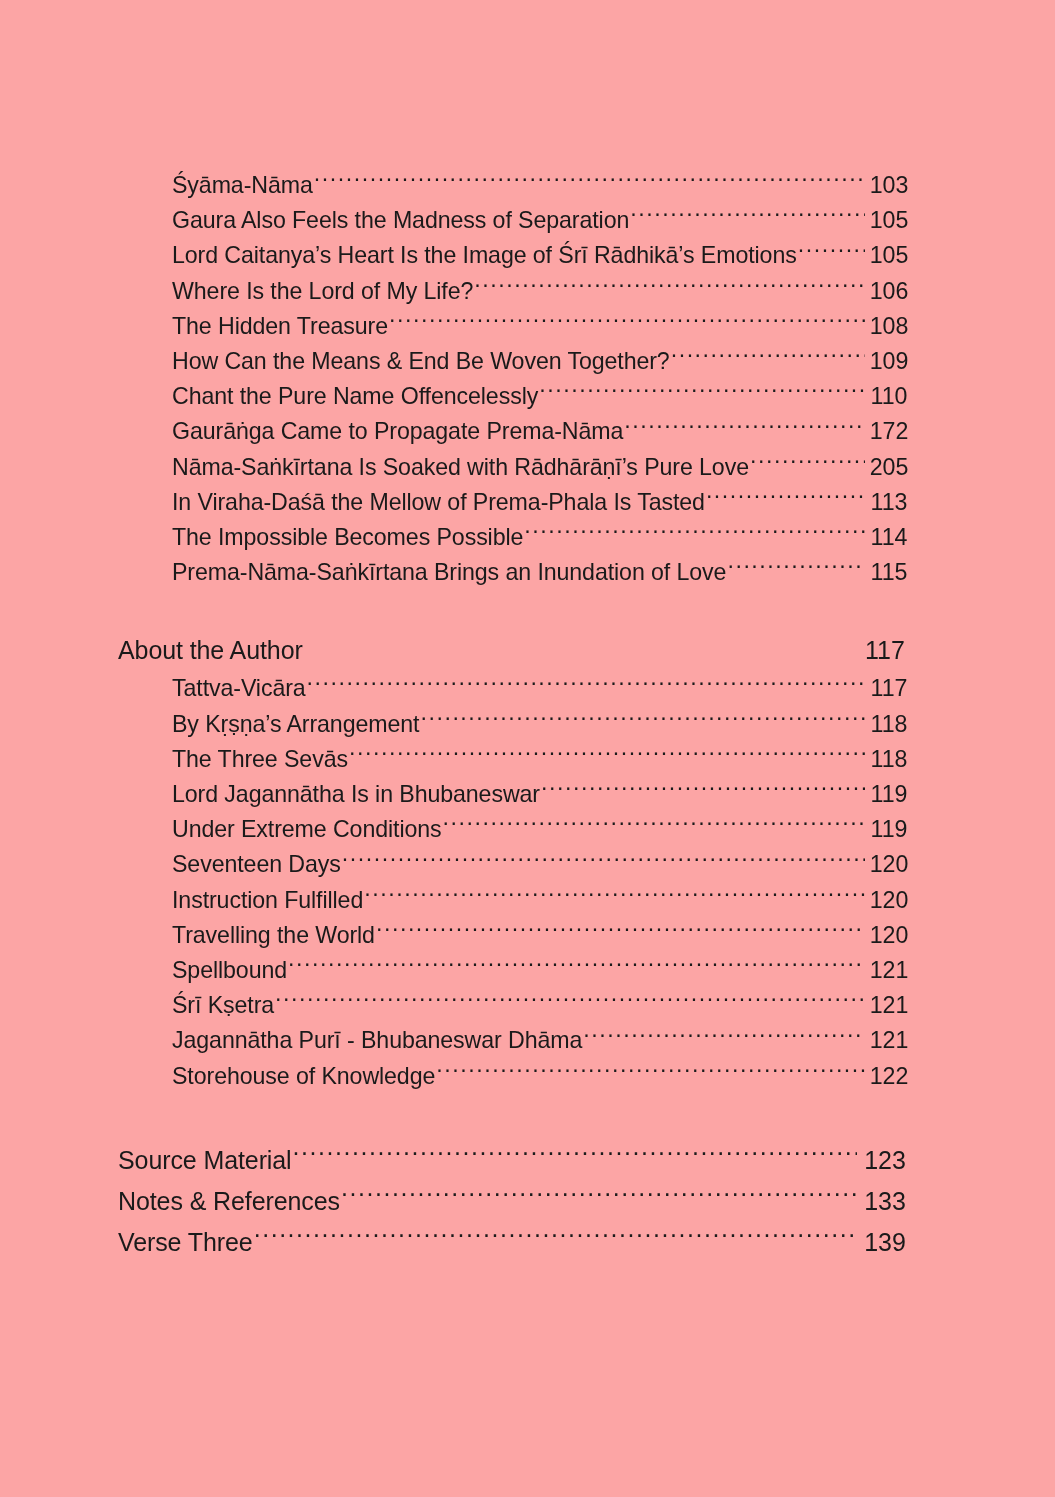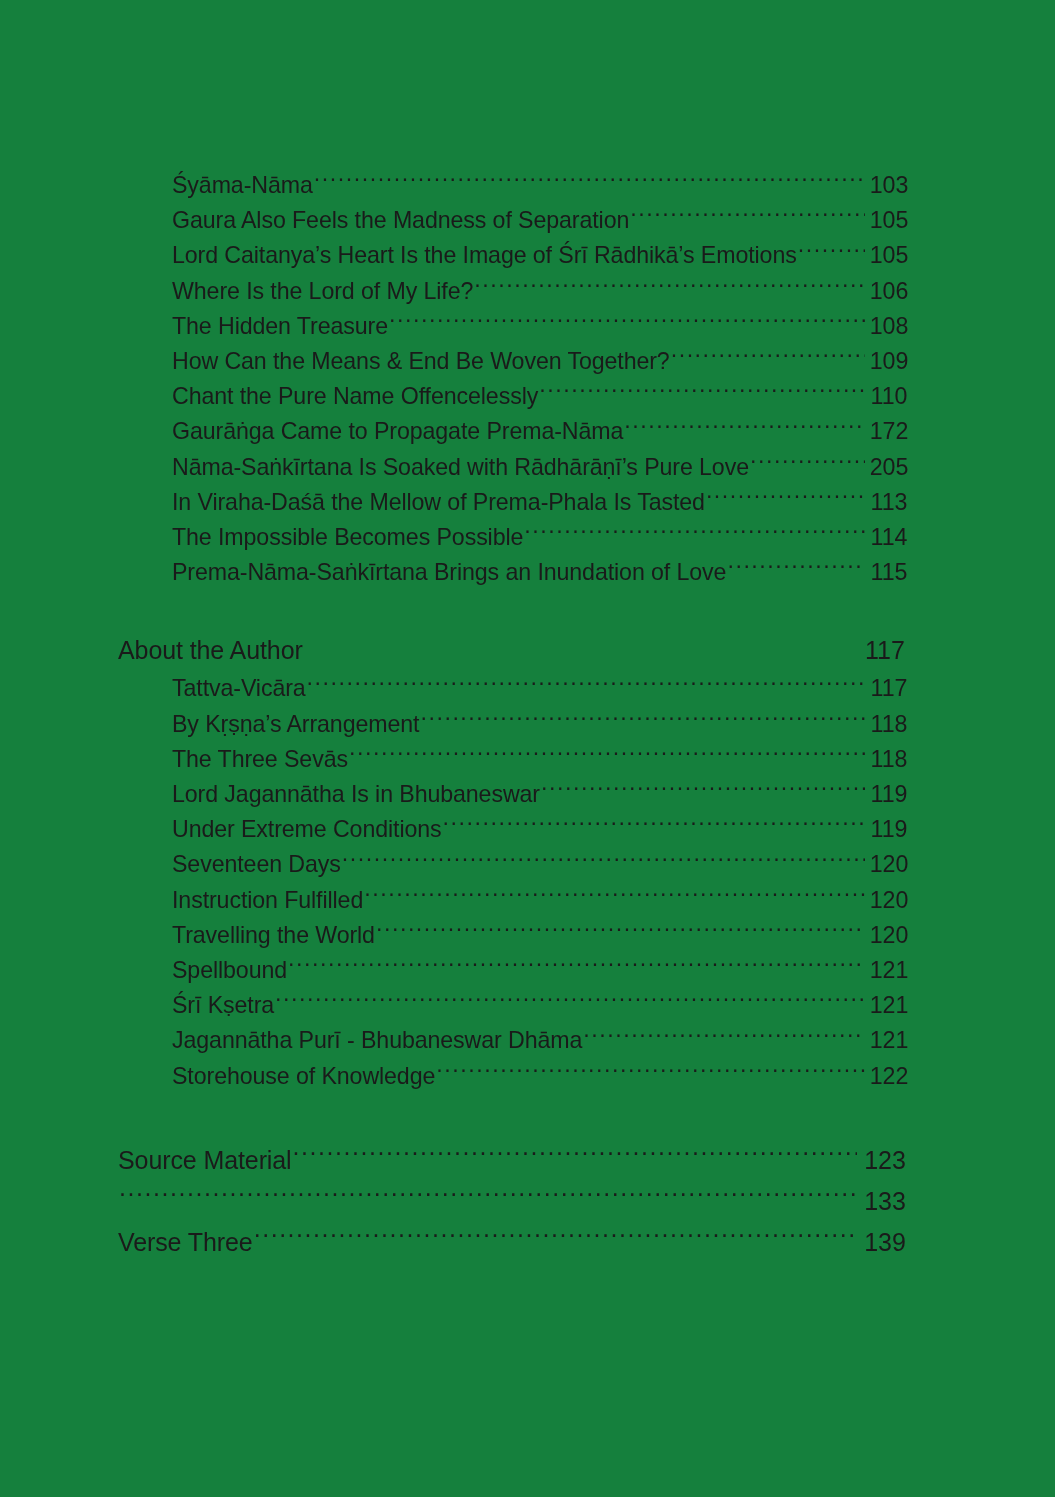--- a/index.html
+++ b/index.html
@@ -14,21 +14,21 @@
     font-family: "Liberation Sans", sans-serif;
     color: #1a1a1a;
     position: relative;
     overflow: hidden;
   }
   .page {
     position: absolute;
     left: 0; top: 0;
     width: 1055px;
     height: 1497px;
-    background: #15803d;
+    background: #fca5a5;
   }
   .toc {
     position: absolute;
     left: 118px;
     top: 168px;
     width: 794px;
   }
 
   
   .entry {
@@ -226,20 +226,21 @@
       </div>
     </div>
 
     <div class="backmatter-group gap-before-tail">
       <div class="entry level1">
         <span class="title">Source Material</span>
         <span class="leader"></span>
         <span class="page-no">123</span>
       </div>
       <div class="entry level1">
+        <span class="title">Notes &amp; References </span>
         <span class="leader"></span>
         <span class="page-no">133</span>
       </div>
       <div class="entry level1">
         <span class="title">Verse Three</span>
         <span class="leader"></span>
         <span class="page-no">139</span>
       </div>
     </div>
 

